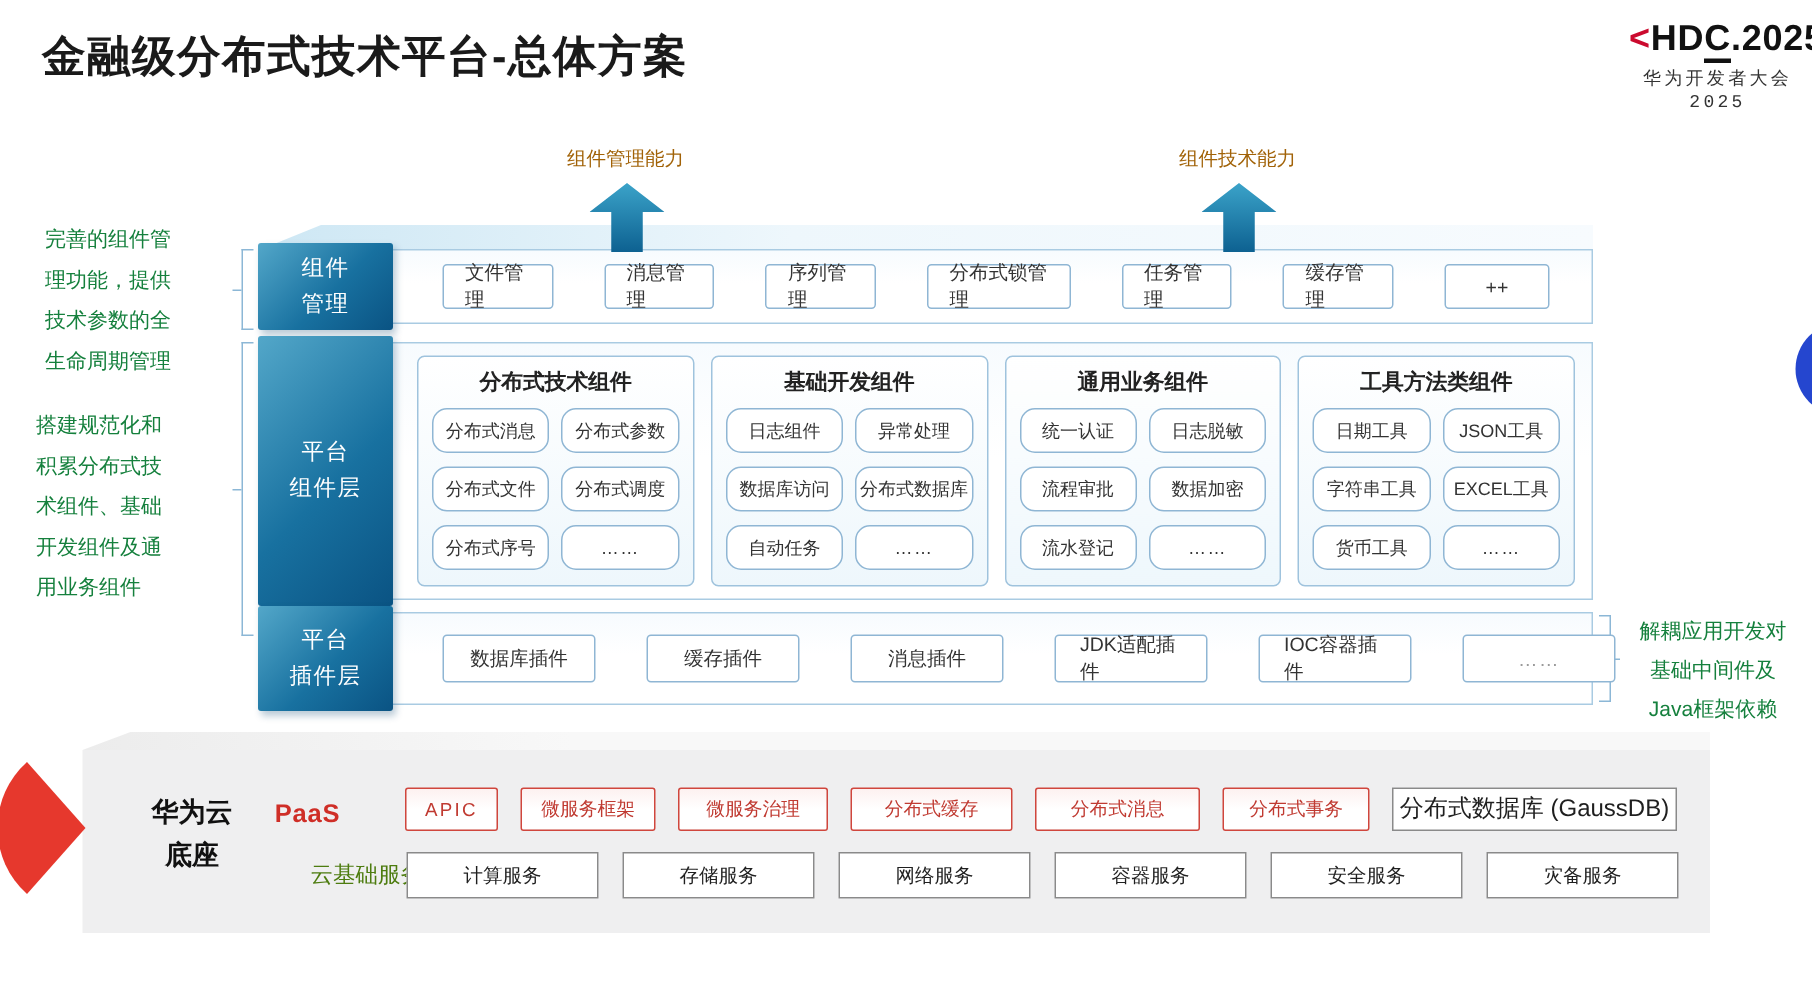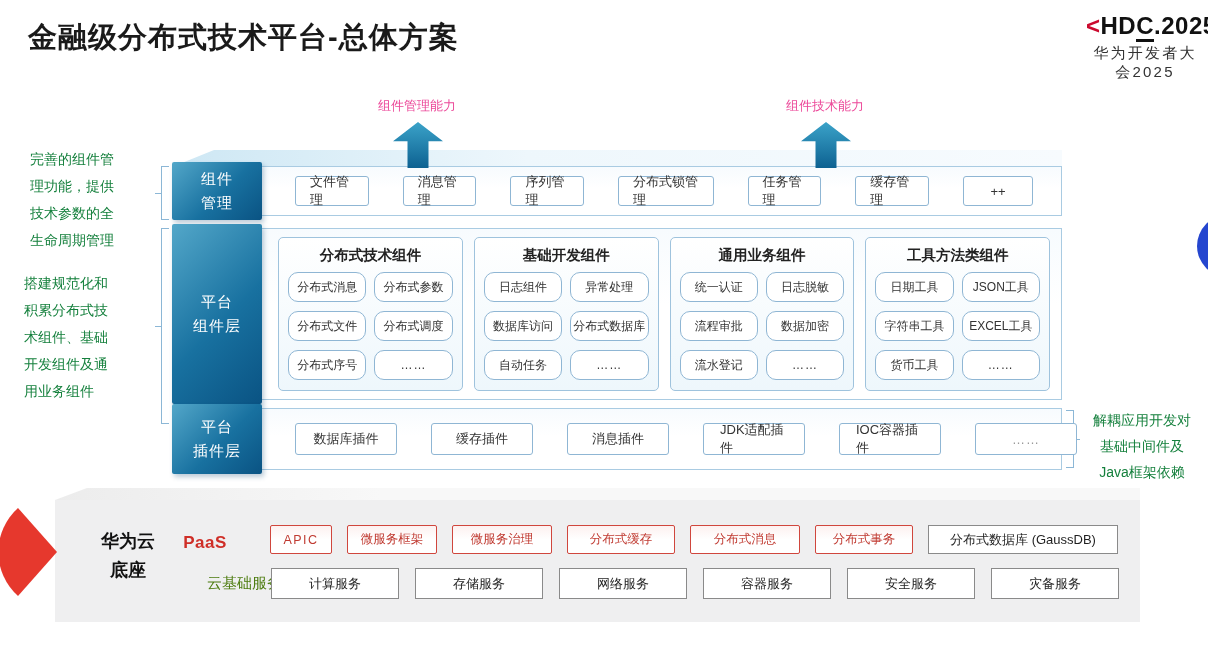--- a/index.html
+++ b/index.html
@@ -6,24 +6,24 @@
   .stage{position:relative;width:1208px;height:663px;background:#ffffff;overflow:hidden;
          font-family:"Liberation Sans","DejaVu Sans",sans-serif;color:#1f1f1f;border-radius:14px;}
   .pre{white-space:pre-line;}
 
   
   .title{position:absolute;left:28px;top:18px;font-size:29px;font-weight:bold;letter-spacing:1px;color:#1a1a1a;}
   .logo{position:absolute;left:1086px;top:12px;width:118px;text-align:center;}
   .logo-line1{font-size:24px;font-weight:bold;color:#111;letter-spacing:0.5px;}
   .logo-red{color:#cb0a2e;}
   .logo-c{border-bottom:3px solid #111;}
-  .logo-sub{margin-top:4px;font-size:15px;letter-spacing:2.2px;color:#333;}
-
-  
-  .cap-label{position:absolute;width:120px;text-align:center;font-size:13px;color:#ec4899;}
+  .logo-sub{margin-top:4px;font-size:12px;letter-spacing:2.2px;color:#333;font-family:Liberation Mono, monospace;}
+
+  
+  .cap-label{position:absolute;width:120px;text-align:center;font-size:13px;color:#a16207;}
   .block-arrow{position:absolute;width:50px;height:46px;z-index:3;
     background:linear-gradient(180deg,#3ba3c9,#0d6191);
     clip-path:polygon(50% 0,100% 42%,71% 42%,71% 100%,29% 100%,29% 42%,0 42%);}
 
   
   .note{position:absolute;font-size:14px;line-height:27px;color:#15803d;}
 
   
   .roof-main{position:absolute;left:172px;top:150px;width:890px;height:17px;z-index:1;
     background:linear-gradient(90deg,#cde7f4,#eef7fc 40%,#f7fbfe);
@@ -75,21 +75,21 @@
   .wedge{position:absolute;left:0;top:495px;z-index:2;}
   .cloud-label{position:absolute;left:86px;top:527px;width:84px;text-align:center;font-size:18px;font-weight:bold;
                line-height:29px;color:#111;}
   .paas-label{position:absolute;left:176px;top:533px;width:58px;text-align:center;font-size:17px;font-weight:bold;
               color:#cf2e27;letter-spacing:0.5px;}
   .paas-row{position:absolute;left:270px;top:525px;height:29px;display:flex;gap:15px;}
   .rbox{border:1px solid #d0463d;color:#c03a31;background:linear-gradient(180deg,#fdf1f0,#ffffff 50%);
         font-size:12.5px;border-radius:2px;display:flex;align-items:center;justify-content:center;box-sizing:border-box;}
   .rbox.apic{letter-spacing:1.5px;}
   .w62{width:62px}.w90{width:90px}.w100{width:100px}.w108{width:108px}.w110{width:110px}.w98{width:98px}.w190{width:190px}
-  .dbox{border:1px solid #8a8a8a;color:#1f1f1f;background:#fff;font-size:13px;display:flex;align-items:center;
+  .dbox{border:1px solid #8a8a8a;color:#1f1f1f;background:#fff;font-size:16px;display:flex;align-items:center;
         justify-content:center;box-sizing:border-box;}
   .iaas-label{position:absolute;left:186px;top:574px;width:96px;text-align:right;font-size:15px;color:#4d7c0f;}
   .iaas-row{position:absolute;left:271px;top:568px;width:848px;height:31px;display:flex;gap:16px;}
   .gbox{flex:1;border:1px solid #8a8a8a;background:#fff;color:#1f1f1f;font-size:13px;
         display:flex;align-items:center;justify-content:center;box-sizing:border-box;}
 
   .edge-dot{position:absolute;left:1197px;top:215px;width:62px;height:62px;border-radius:50%;background:#2546cf;}
 </style>
 </head>
 <body>

